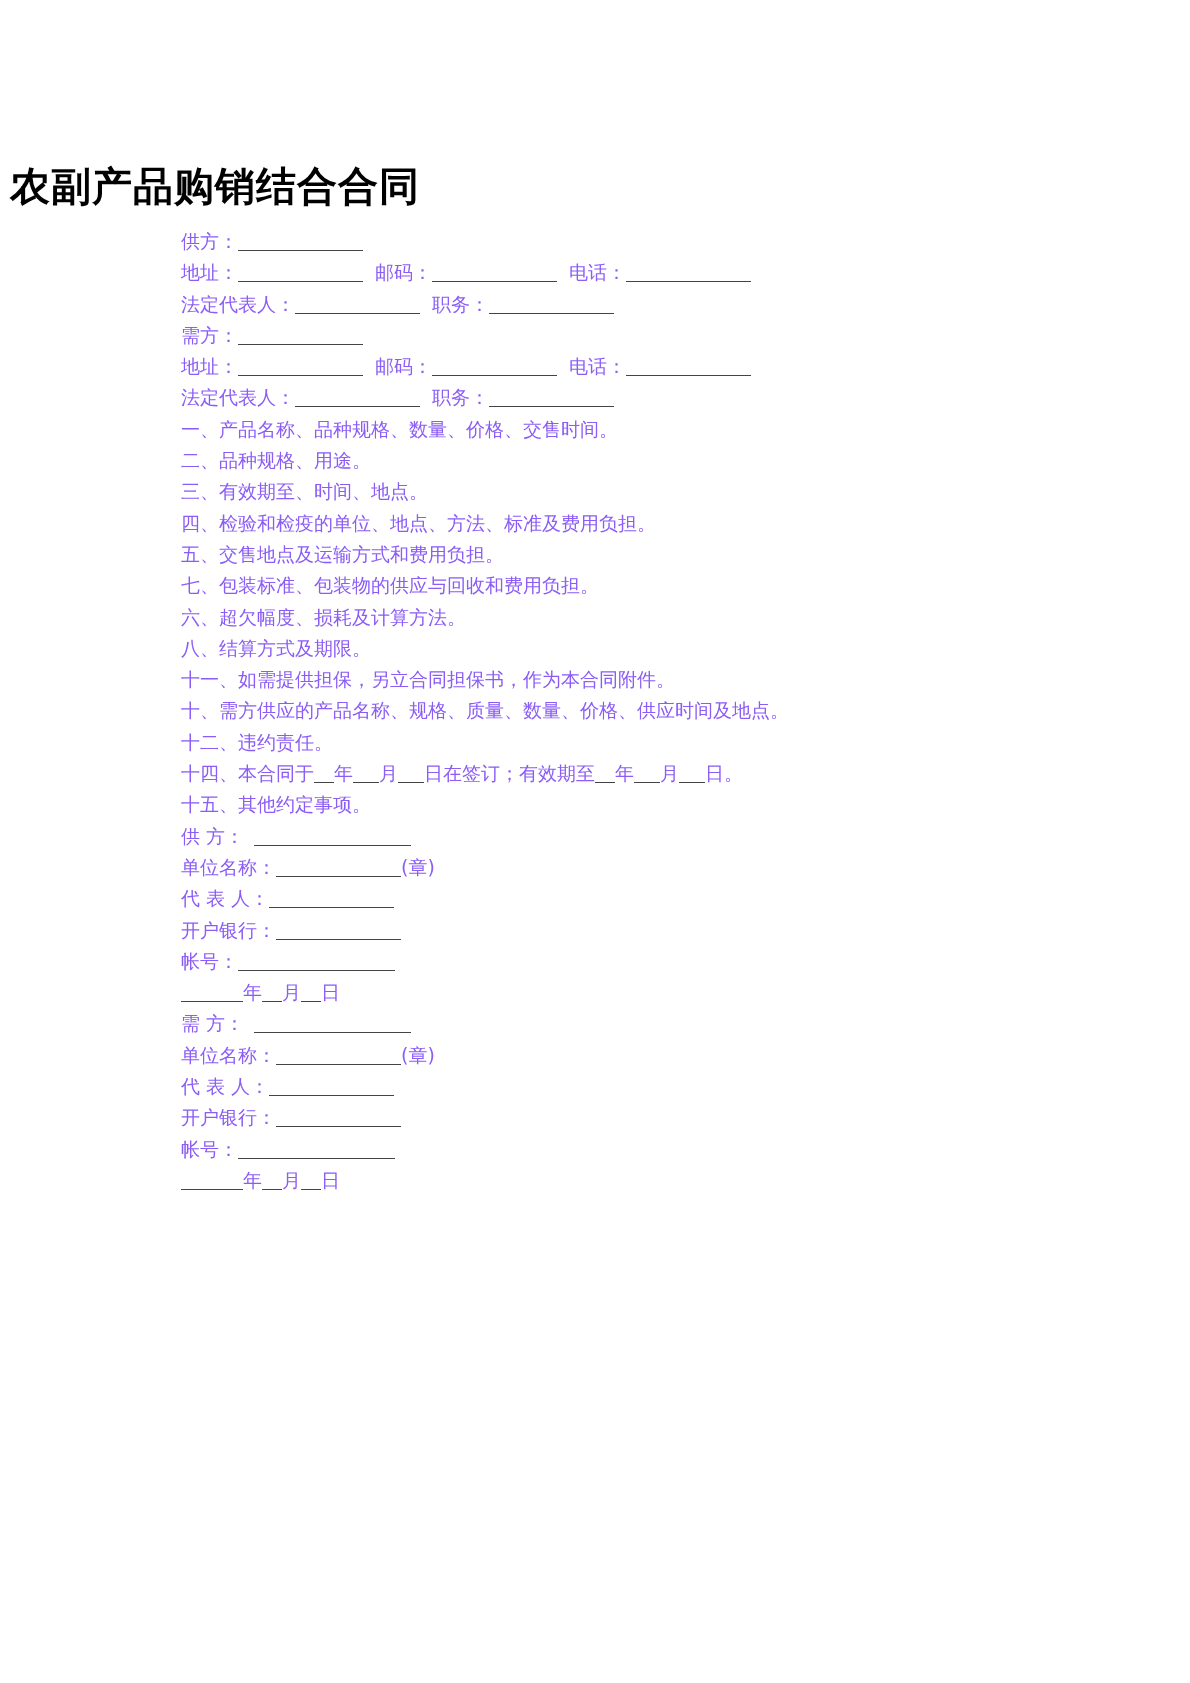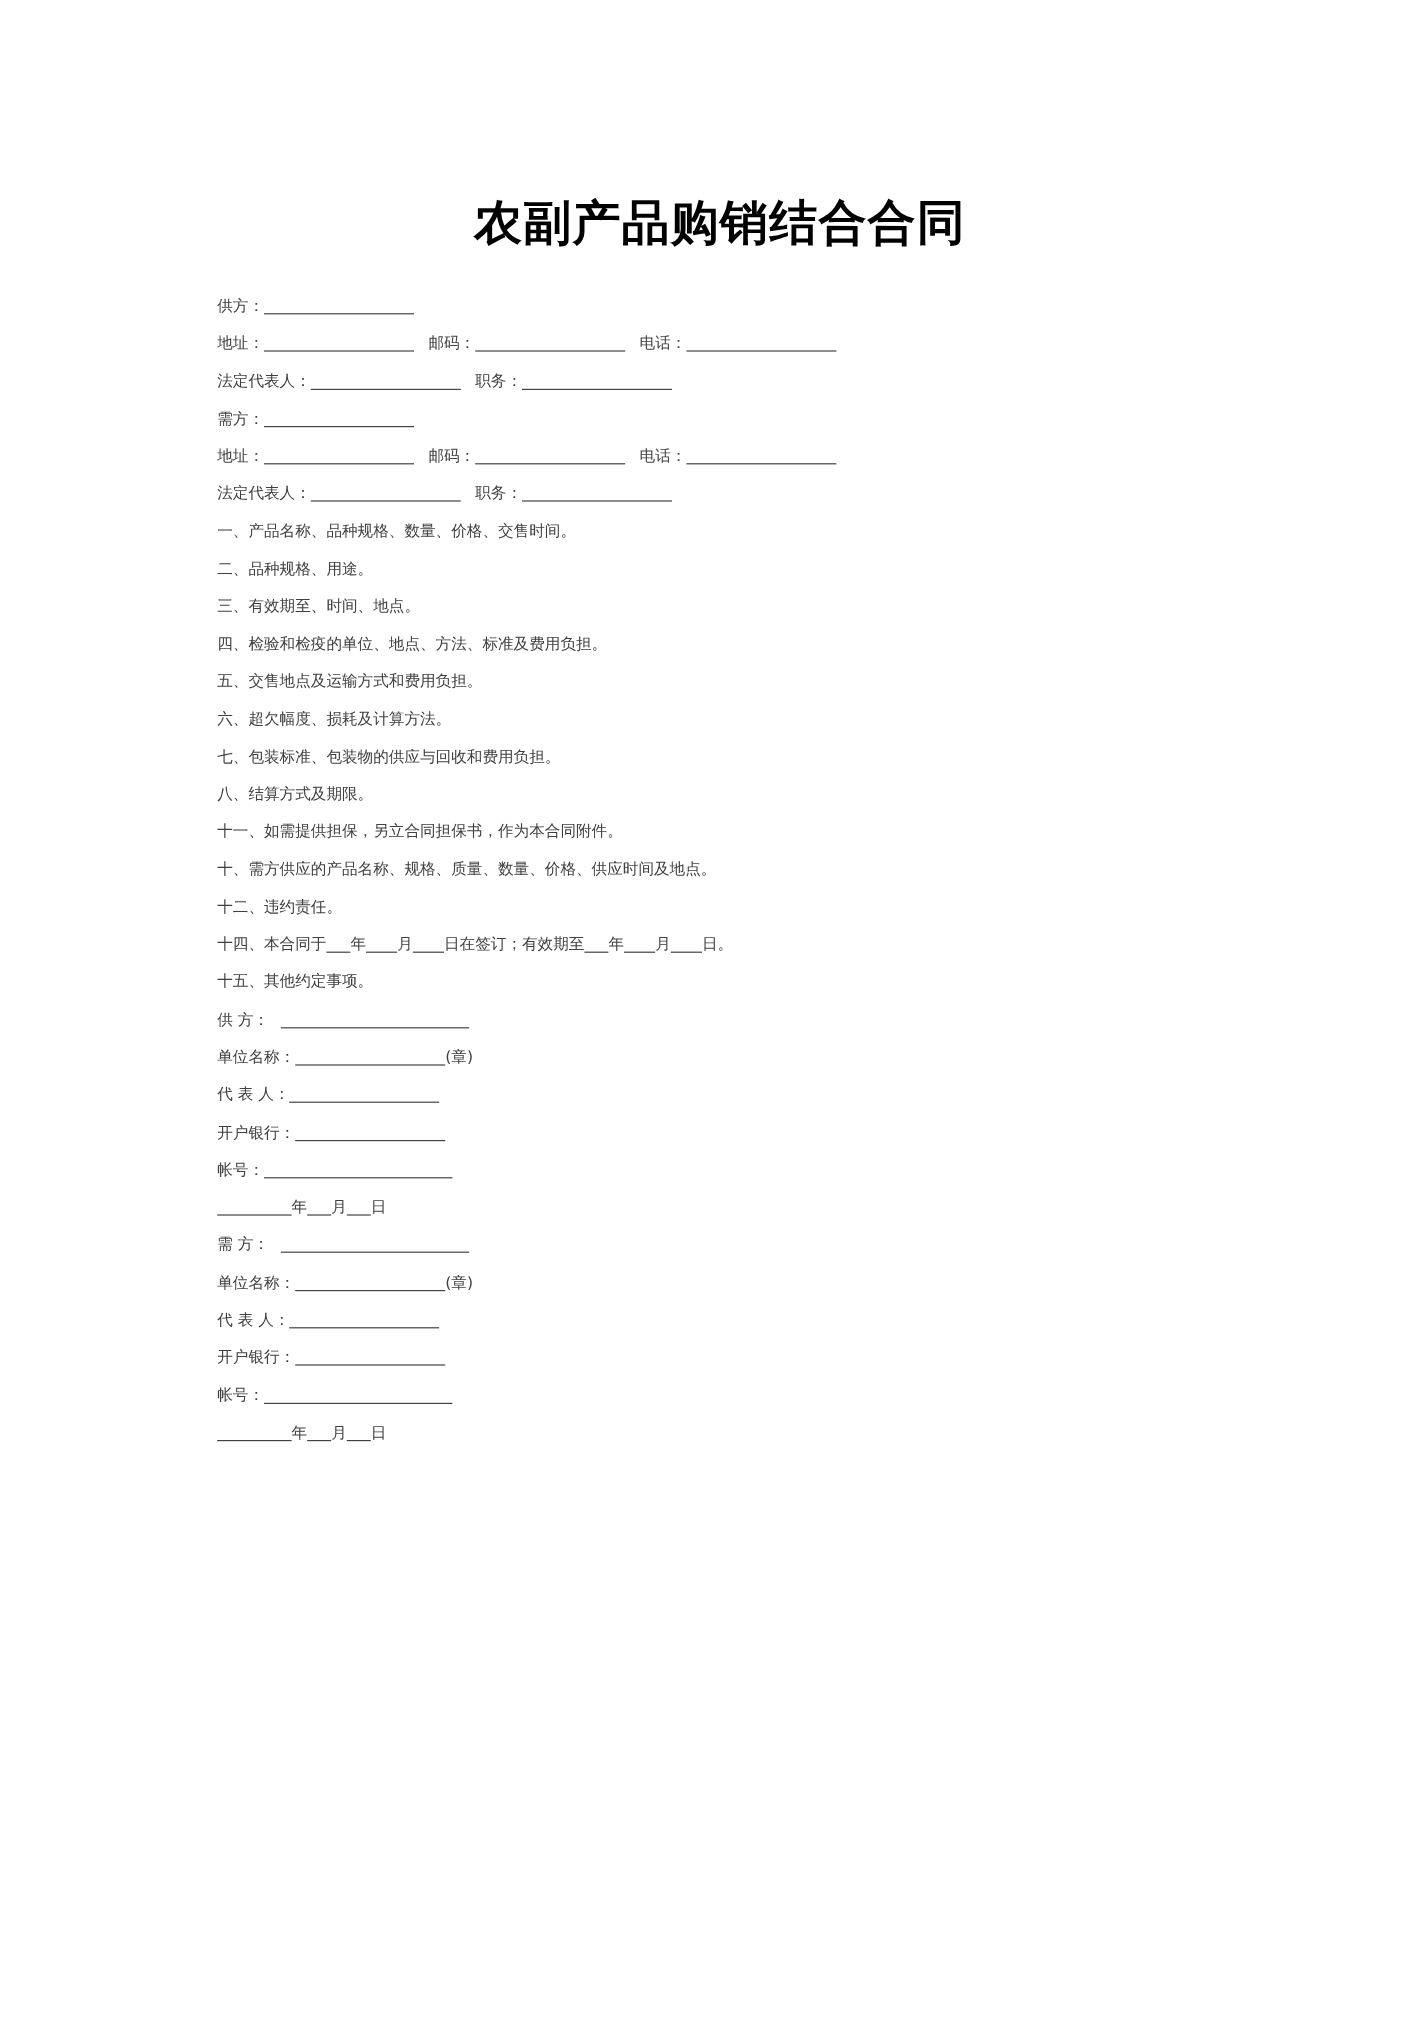--- a/index.html
+++ b/index.html
@@ -1,29 +1,29 @@
 <!DOCTYPE html>
 <html><head>
   <meta charset="utf-8">
   <style>
     html, body { margin: 0; padding: 0; background: #ffffff; }
     body { width: 1190px; height: 1683px; position: relative; overflow: hidden; }
     .page { position: absolute; left: 0; top: 0; width: 1190px; height: 1683px; background: #fff; }
     .title {
       position: absolute; left: 0; width: 1190px; top: 162px;
-      text-align: center;
+      text-align: left;
       font-family: "DejaVu Serif", "Liberation Serif", serif;
       font-size: 40px; font-weight: bold; color: #000;
       letter-spacing: 1px; line-height: 48px;
       padding-left: 10px; box-sizing: border-box;
     }
     .body {
-      position: absolute; left: 181px; top: 240px; width: 900px;
+      position: absolute; left: 181px; top: 226px; width: 900px;
       font-family: "DejaVu Sans", "Liberation Sans", sans-serif;
-      font-size: 13px; color: #404040;
+      font-size: 19px; color: #8b5cf6;
     }
     .line { height: 31.3px; line-height: 31.3px; white-space: nowrap; }
     .blank { display: inline-block; border-bottom: 1px solid #444; height: 20px; vertical-align: -3px; }
     .w125 { width: 125px; }
     .w157 { width: 157px; }
     .w62 { width: 62px; }
     .w20 { width: 20px; }
     .w26 { width: 26px; }
     .gap { display: inline-block; width: 12px; }
     .sp { display: inline-block; width: 10px; }
@@ -54,22 +54,22 @@
     </div>
     <div class="line">
       <span>法定代表人：</span><span class="blank w125"></span><span class="gap"></span><span>职务：</span><span class="blank w125"></span>
     </div>
 
     <div class="line">一、产品名称、品种规格、数量、价格、交售时间。</div>
     <div class="line">二、品种规格、用途。</div>
     <div class="line">三、有效期至、时间、地点。</div>
     <div class="line">四、检验和检疫的单位、地点、方法、标准及费用负担。</div>
     <div class="line">五、交售地点及运输方式和费用负担。</div>
+    <div class="line">七、包装标准、包装物的供应与回收和费用负担。</div>
     <div class="line">六、超欠幅度、损耗及计算方法。</div>
-    <div class="line">七、包装标准、包装物的供应与回收和费用负担。</div>
     <div class="line">八、结算方式及期限。</div>
     <div class="line">十一、如需提供担保，另立合同担保书，作为本合同附件。</div>
     <div class="line">十、需方供应的产品名称、规格、质量、数量、价格、供应时间及地点。</div>
     <div class="line">十二、违约责任。</div>
 
     <div class="line">
       <span>十四、本合同于</span><span class="blank w20"></span><span>年</span><span class="blank w26"></span><span>月</span><span class="blank w26"></span><span>日在签订；有效期至</span><span class="blank w20"></span><span>年</span><span class="blank w26"></span><span>月</span><span class="blank w26"></span><span>日。</span>
     </div>
     <div class="line">十五、其他约定事项。</div>
 

